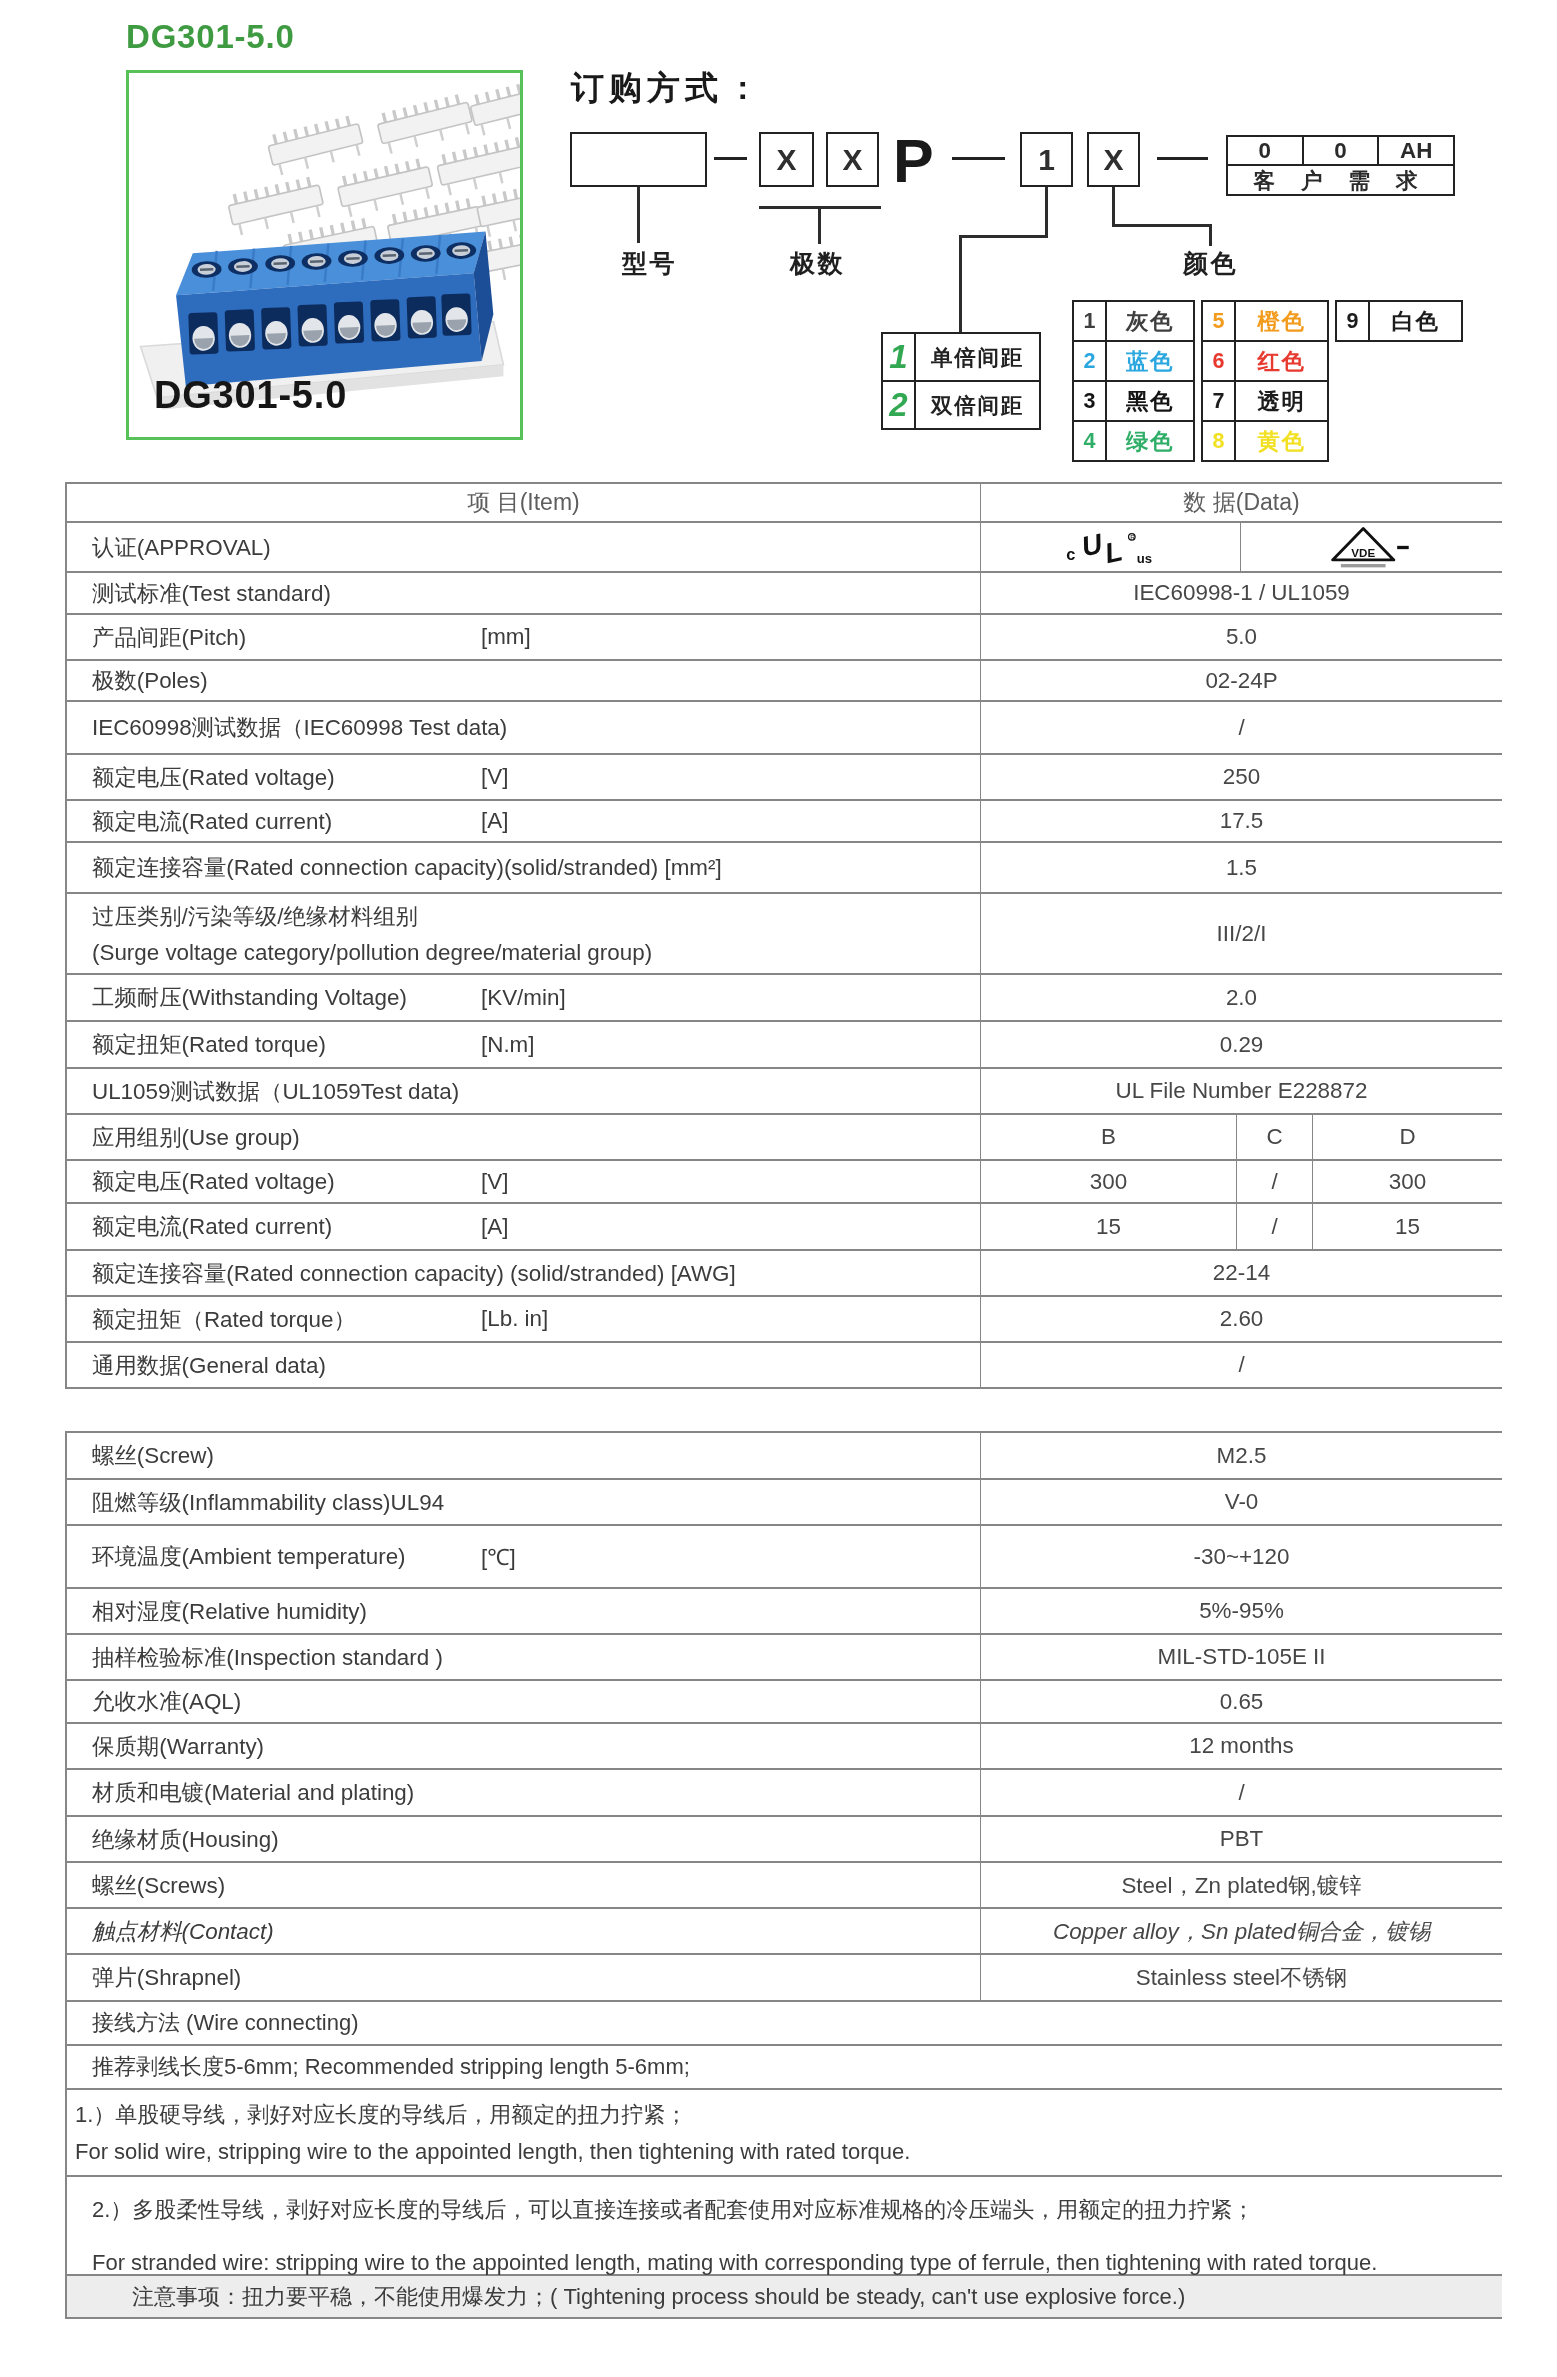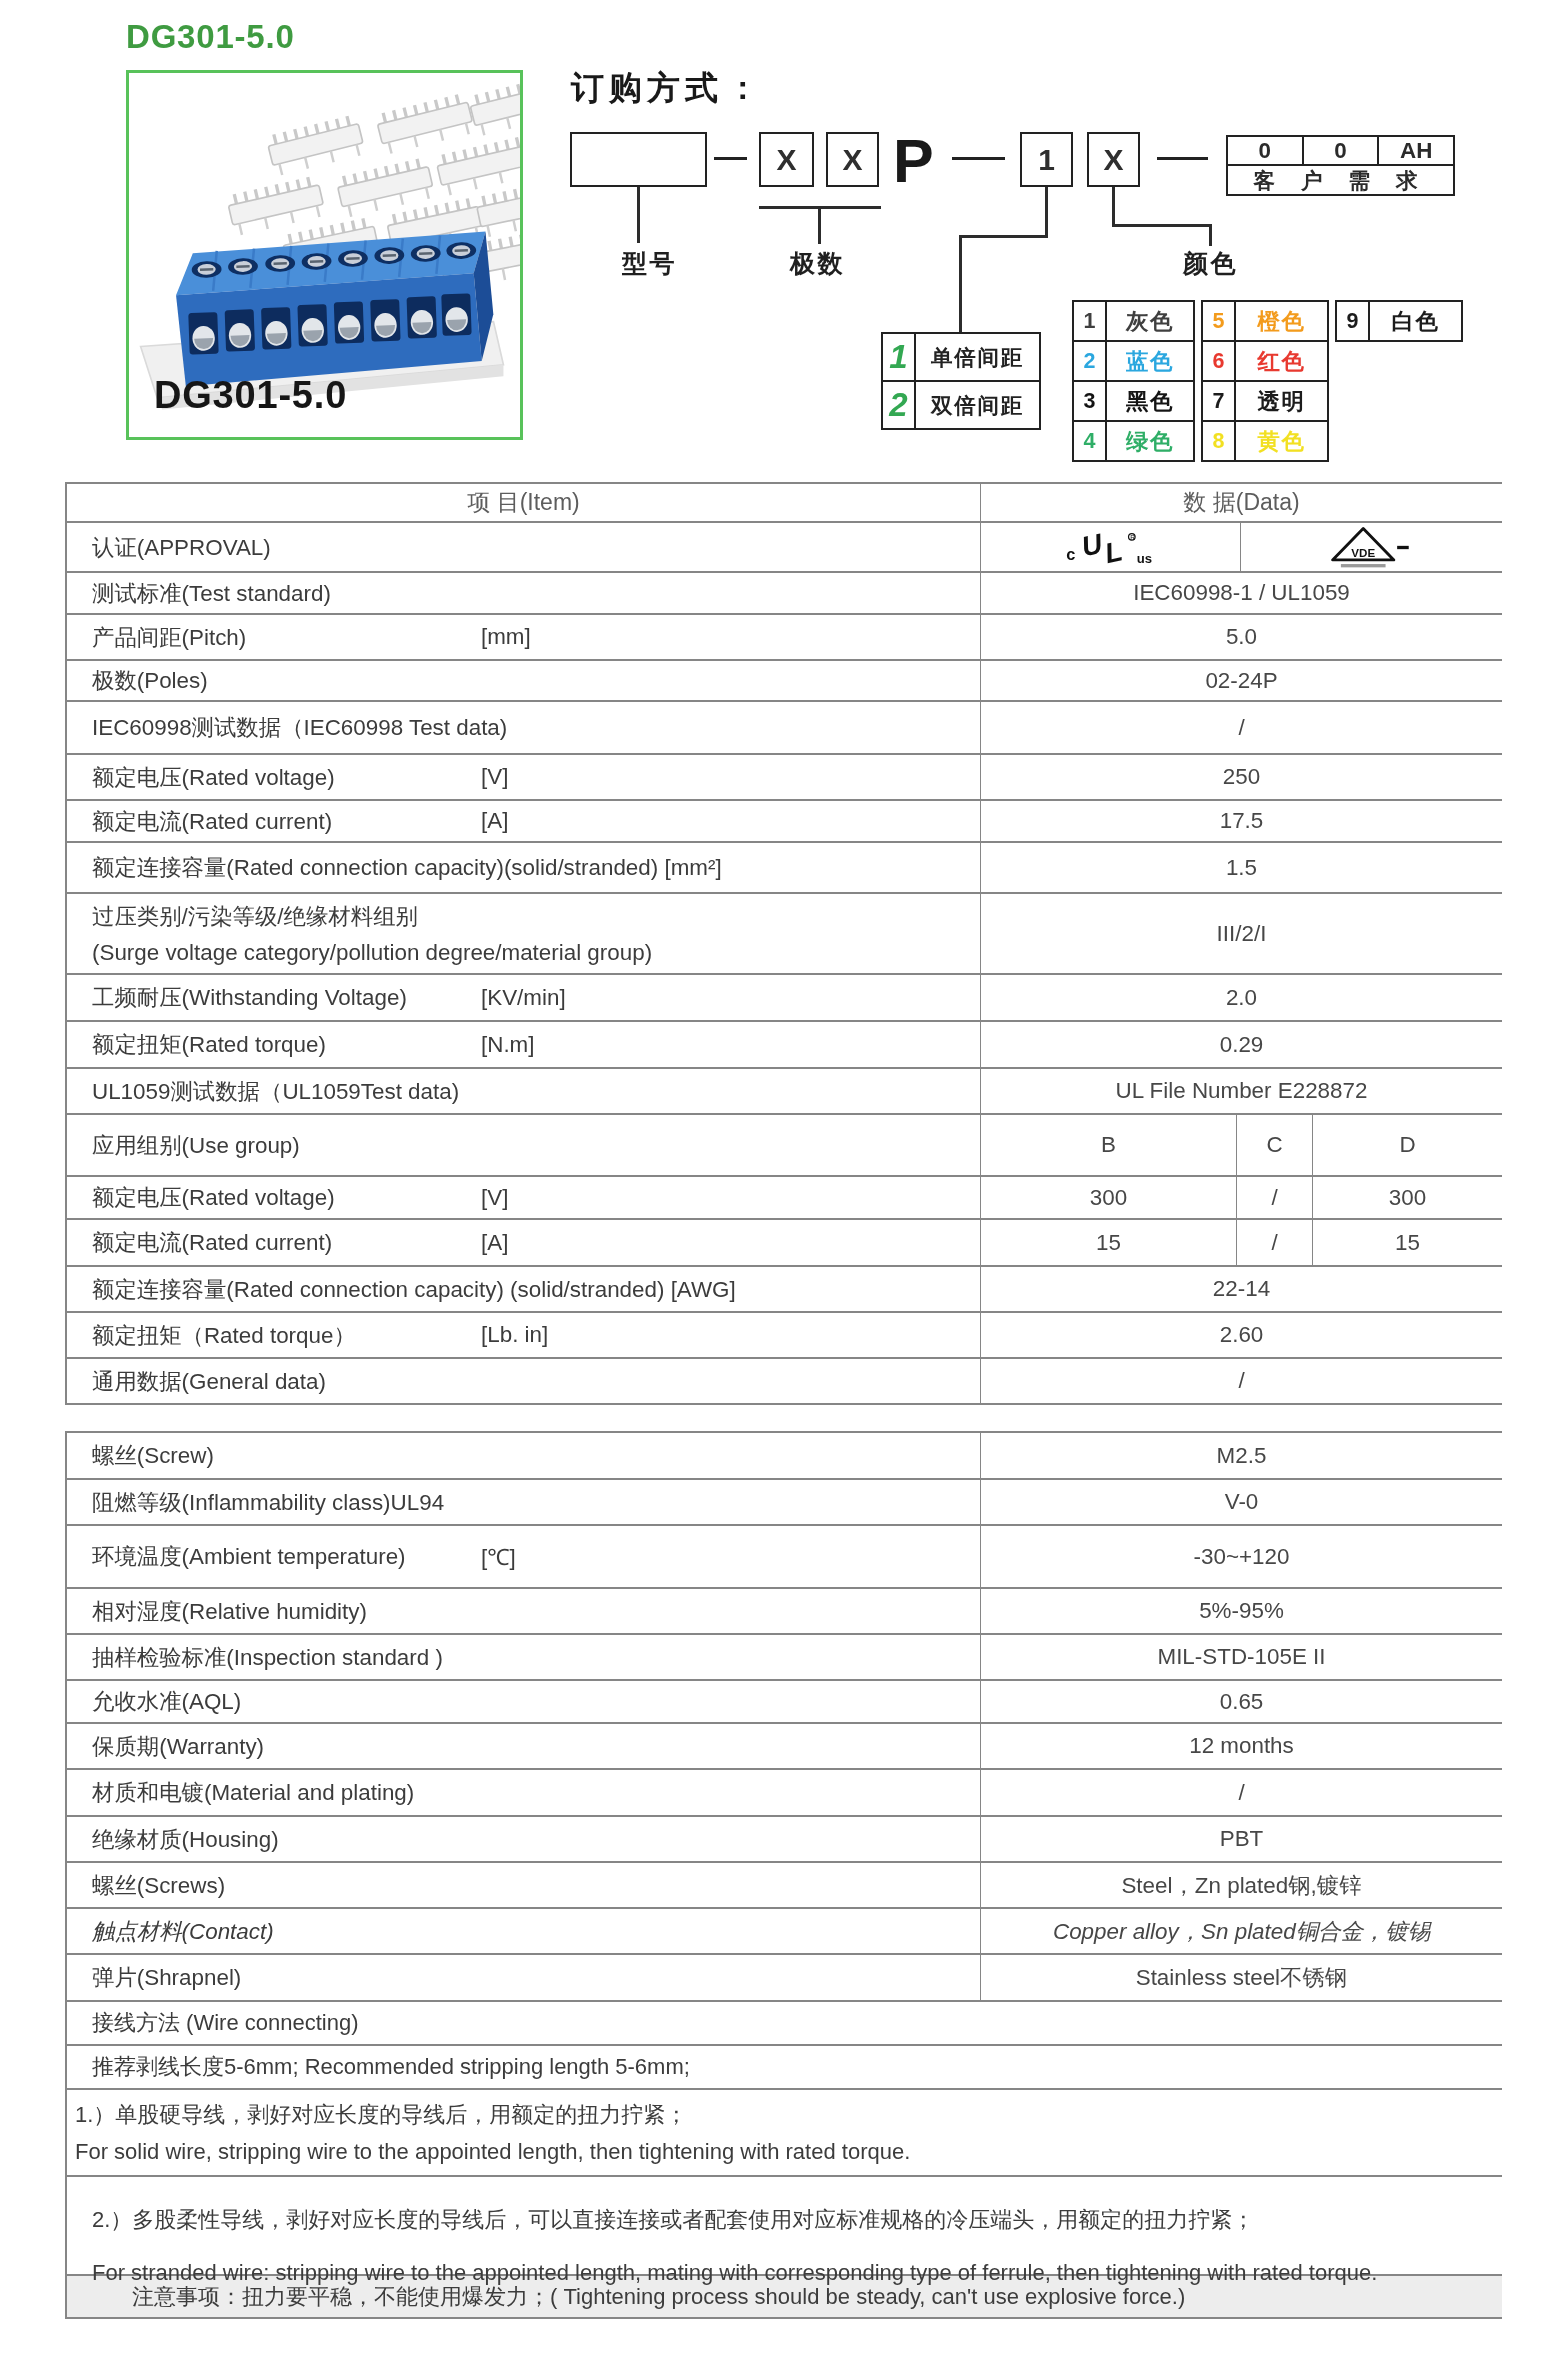--- a/index.html
+++ b/index.html
@@ -47,21 +47,21 @@
   .c-item{width:913px;padding:0 25px;box-sizing:border-box;position:relative;display:flex;align-items:center;font-size:22.4px;color:#3c3c3c;}
   .c-item.two-line{flex-direction:column;align-items:flex-start;justify-content:space-evenly;}
   .unit{position:absolute;left:414px;}
   .c-data{flex:1;border-left:1.7px solid #868686;display:flex;align-items:center;justify-content:center;font-size:22.4px;color:#474747;text-align:center;}
   .c-b{width:256px;border-left:1.7px solid #868686;display:flex;align-items:center;justify-content:center;font-size:22.4px;color:#474747;box-sizing:border-box;}
   .c-c{width:76px;border-left:1.7px solid #868686;display:flex;align-items:center;justify-content:center;font-size:22.4px;color:#474747;box-sizing:border-box;}
   .c-d{flex:1;border-left:1.7px solid #868686;display:flex;align-items:center;justify-content:center;font-size:22.4px;color:#474747;}
   .c-head{color:#5d5d5d;justify-content:center;font-size:23px;}
   .c-full{flex:1;padding:0 25px;display:flex;align-items:center;font-size:22px;color:#3c3c3c;}
   .c-full.two-line{flex-direction:column;align-items:flex-start;justify-content:space-evenly;padding-left:8px;}
-  .c-full.tall{flex-direction:column;align-items:flex-start;justify-content:flex-start;padding-top:28px;row-gap:25px;}
+  .c-full.tall{flex-direction:column;align-items:flex-start;justify-content:flex-start;padding-top:18px;row-gap:25px;}
   .note-row{background:#ededed;}
   .logo-cell{flex:1;display:flex;align-items:center;justify-content:center;}
   .logo-cell.first{flex:none;width:259px;border-left:1.7px solid #868686;}
   .logo-cell.second{border-left:1.7px solid #868686;}
 </style>
 </head>
 <body>
 
 <div class="page-title" style="color: rgb(63, 155, 65);">DG301-5.0</div>
 
@@ -316,21 +316,21 @@
         <span class="unit">[N.m]</span>
       </div>
     <div class="c-data">0.29</div>
   </div>
   <div class="srow" style="height:46px;">
     <div class="c-item">
         <span>UL1059测试数据（UL1059Test data)</span>
       </div>
     <div class="c-data">UL File Number E228872</div>
   </div>
-  <div class="srow" style="height:62px;text-align:center;">
+  <div class="srow" style="height:46px;text-align:center;">
     <div class="c-item">
         <span>应用组别(Use group)</span>
       </div>
     <div class="c-b">B</div>
     <div class="c-c">C</div>
     <div class="c-d">D</div>
   </div>
   <div class="srow" style="height:43px;">
     <div class="c-item">
         <span>额定电压(Rated voltage)</span>

